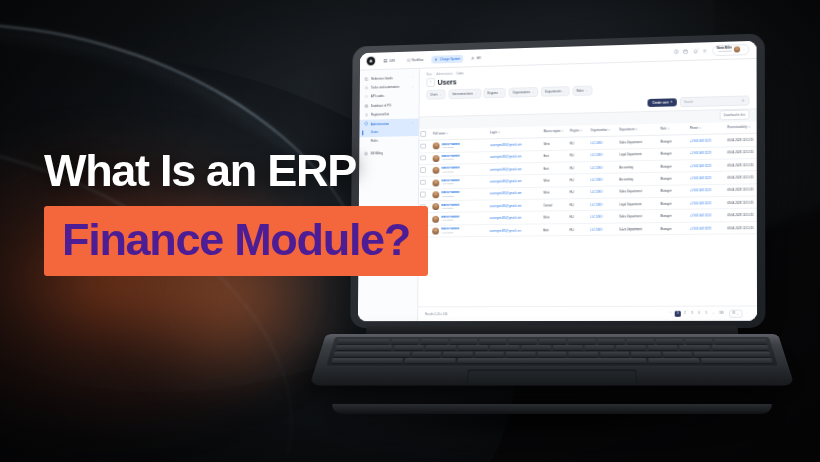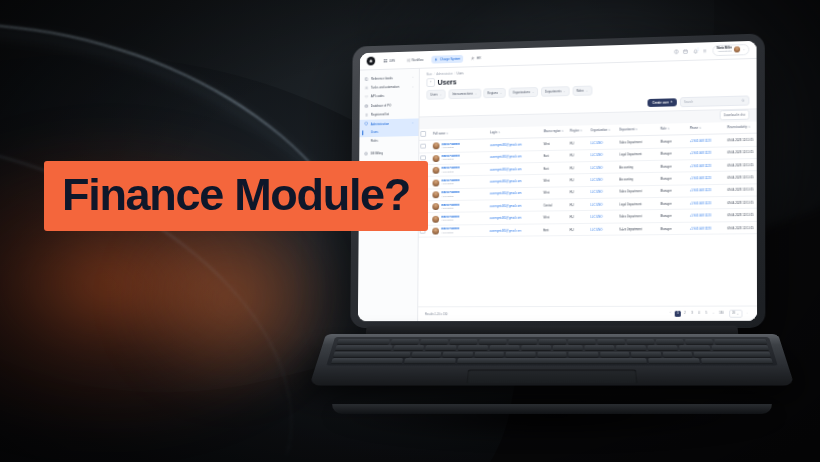--- a/index.html
+++ b/index.html
@@ -85,21 +85,21 @@
 
   
   .headline{position:absolute;left:44px;top:148px;z-index:40;}
   .headline-line1{
     font-size:45px;font-weight:700;color:#fff;letter-spacing:-1.3px;
     line-height:1;white-space:nowrap;
     text-shadow:0 2px 18px rgba(0,0,0,.7);
   }
   .headline-hl{
     display:inline-block;margin-top:13px;
-    background:#F4663C;color:#0f172a;
+    background:#F4663C;color:#4c1d95;
     font-size:45px;font-weight:700;letter-spacing:-1.3px;line-height:1;
     padding:11px 18px 14px 18px;border-radius:3px;white-space:nowrap;
   }
 
   
   .device{position:absolute;left:318px;top:38px;width:470px;height:390px;z-index:30;}
 
   .ipad{
     position:absolute;left:26px;top:0;width:418px;height:290px;
     background:linear-gradient(150deg,#4a4d52 0%,#2c2f34 40%,#1c1f23 100%);
@@ -335,20 +335,21 @@
   <div class="bg-glow-orange"></div>
   <div class="bg-glow-orange2"></div>
   <div class="streak streak-1b"></div>
   <div class="streak streak-1"></div>
   <div class="streak streak-2b"></div>
   <div class="streak streak-2"></div>
   <div class="streak streak-3"></div>
   <div class="bg-vignette"></div>
 
   <div class="headline">
+    <div class="headline-line1">What Is an ERP</div>
     <div class="headline-hl">Finance Module?</div>
   </div>
 
   <div class="device">
 
     <div class="device-shadow"></div>
 
     <div class="ipad">
       <div class="ipad-inner">
 

